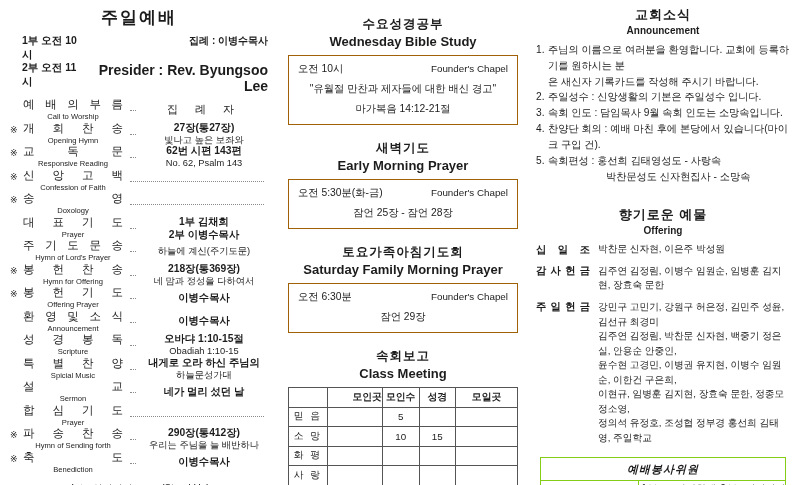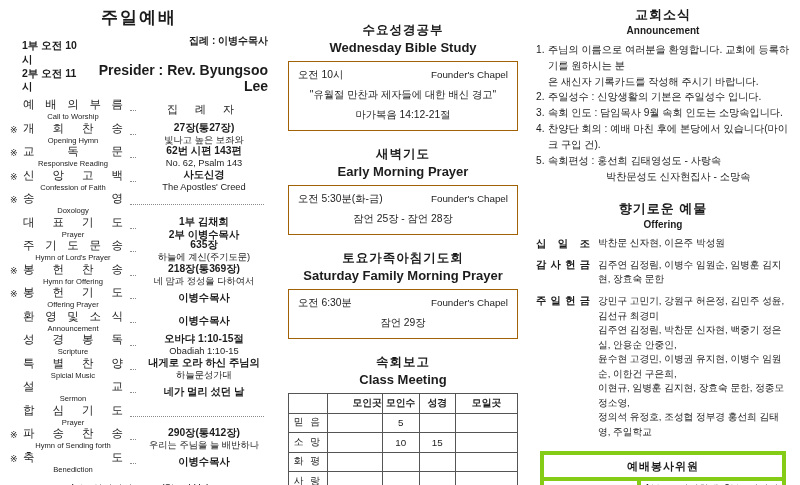--- a/index.html
+++ b/index.html
@@ -4,31 +4,31 @@
 <style>
   html,body{margin:0;padding:0;}
   body{
     width:800px;height:485px;background:#ffffff;color:#1c1c1c;
     font-family:"Liberation Sans","DejaVu Sans",sans-serif;
     overflow:hidden;
   }
   .page{display:flex;width:800px;height:485px;}
   .col{box-sizing:border-box;}
   .col-left{width:272px;padding:6px 4px 0 10px;}
-  .col-mid{width:262px;padding:22px 16px 0 16px;}
+  .col-mid{width:262px;padding:16px 16px 0 16px;}
   .col-right{width:266px;padding:6px 10px 0 2px;}
 
   
   [data-justify]{display:flex;justify-content:space-between;}
   .hide-empty:empty{display:none;}
 
   
   .l-title{text-align:center;font-size:17px;font-weight:bold;letter-spacing:2px;}
   .l-sub{text-align:center;font-size:9.5px;font-weight:bold;margin-top:1px;}
-  .l-head{display:flex;justify-content:space-between;align-items:flex-end;margin:5px 0 4px 0;}
+  .l-head{display:flex;justify-content:space-between;align-items:flex-start;margin:5px 0 4px 0;}
   .l-times div{font-size:10.5px;font-weight:bold;line-height:1.3;padding-left:12px;}
   .l-presider{text-align:right;}
   .l-presider .ko{font-size:10px;font-weight:bold;}
   .l-presider .en{font-size:14px;font-weight:bold;margin-top:14px;}
 
   .worship-row{display:flex;align-items:flex-start;height:23px;margin-bottom:0.5px;}
   .worship-row .std{width:13px;font-size:9px;color:#222;padding-top:3px;flex:none;}
   .worship-row .wtitle{width:103px;flex:none;}
   .worship-row .wtitle .ko{font-size:11.5px;width:100px;line-height:1.15;}
   .worship-row .wtitle .en{font-size:7.6px;color:#222;text-align:center;width:100px;margin-top:1px;}
@@ -62,27 +62,27 @@
   table.meet .c3{width:16%;}table.meet .c4{width:27%;}
 
   
   .r-title{text-align:center;font-size:13px;font-weight:bold;letter-spacing:1px;}
   .r-sub{text-align:center;font-size:10px;font-weight:bold;margin:1px 0 6px 0;}
   .ann-item{display:flex;font-size:10.2px;line-height:1.55;}
   .ann-num{width:12px;flex:none;}
   .ann-lines{flex:1;}
   .ann-lines .deep{padding-left:58px;}
 
-  .offering{margin-top:16px;}
+  .offering{margin-top:22px;}
   .off-row{display:flex;margin-bottom:7px;}
   .off-label{width:54px;flex:none;font-weight:bold;font-size:10.3px;margin-right:8px;padding-top:0.5px;}
   .off-lines{flex:1;font-size:9.7px;line-height:1.5;color:#222;}
 
   table.committee{border-collapse:collapse;width:97%;margin:12px auto 0 auto;border:1.8px solid #222;}
-  table.committee td,table.committee th{border:4px solid #84cc16;font-size:10px;text-align:center;height:24.5px;}
+  table.committee td,table.committee th{border:1px solid #84cc16;font-size:10px;text-align:center;height:24.5px;font-style:italic;}
   table.committee th{font-size:11px;font-weight:bold;letter-spacing:1px;height:20px;}
   table.committee td.clab{width:40%;}
 </style>
 </head>
 <body>
 
 <div class="page">
 
   <div class="col col-left">
     <div class="l-title">주일예배</div>
@@ -153,24 +153,20 @@
       <div class="wtitle">
           <div class="ko" data-justify="">
             <span>신</span>
             <span>앙</span>
             <span>고</span>
             <span>백</span>
           </div>
           <div class="en">Confession of Faith</div>
         </div>
       <div class="dots"></div>
-      <div class="wcontent">
-          <div class="main">사도신경</div>
-          <div class="sub hide-empty">The Apostles' Creed</div>
-        </div>
     </div>
     <div class="worship-row r4">
       <span class="std">※</span>
       <div class="wtitle">
           <div class="ko" data-justify="">
             <span>송</span>
             <span>영</span>
           </div>
           <div class="en">Doxology</div>
         </div>
@@ -200,21 +196,20 @@
             <span>주</span>
             <span>기</span>
             <span>도</span>
             <span>문</span>
             <span>송</span>
           </div>
           <div class="en">Hymn of Lord's Prayer</div>
         </div>
       <div class="dots"></div>
       <div class="wcontent">
-          <div class="main">635장</div>
           <div class="sub hide-empty">하늘에 계신(주기도문)</div>
         </div>
     </div>
     <div class="worship-row r7">
       <span class="std">※</span>
       <div class="wtitle">
           <div class="ko" data-justify="">
             <span>봉</span>
             <span>헌</span>
             <span>찬</span>

